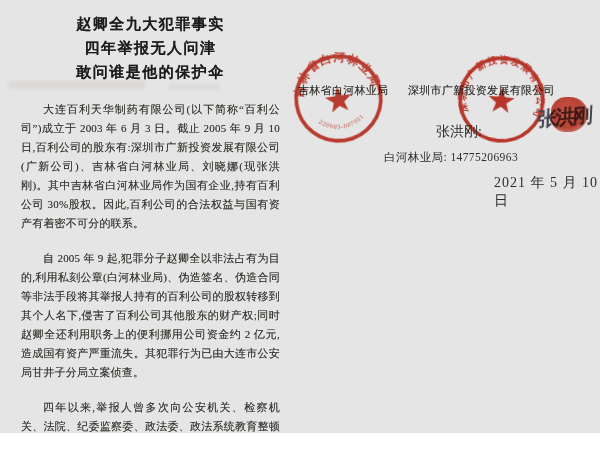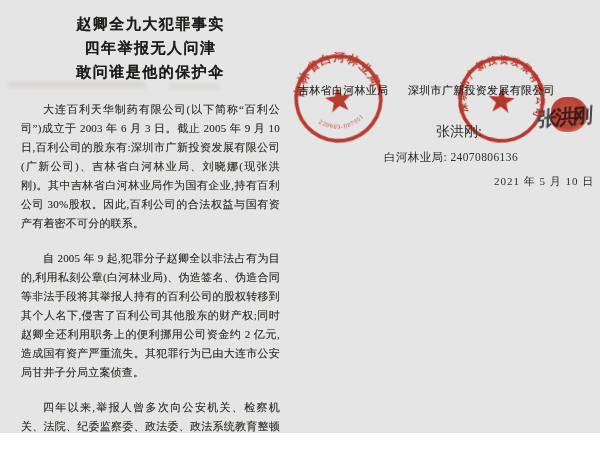--- a/index.html
+++ b/index.html
@@ -38,21 +38,21 @@
     position:absolute;left:303px;top:4px;width:293px;
     font-size:11.5px;line-height:28px;text-indent:2em;text-align:justify;
     color:#302f2c;text-shadow:0 0 .5px rgba(55,52,48,.55);
   }
   .org{position:absolute;top:83px;font-size:11px;letter-spacing:.3px;color:#2e2d2a;
        text-shadow:0 0 .5px rgba(55,52,48,.5);white-space:nowrap;}
   .org-left{left:298px;}
   .org-right{left:408px;}
   .signer{position:absolute;left:411px;top:123px;font-size:14px;color:#2e2d2a;margin-left:25px;}
   .contact{position:absolute;left:384px;top:150px;font-size:11.5px;color:#2e2d2a;letter-spacing:.4px;}
-  .date{position:absolute;left:494px;top:174px;font-size:11px;color:#2e2d2a;letter-spacing:1px;}
+  .date{position:absolute;left:494px;top:174px;font-size:14px;color:#2e2d2a;letter-spacing:1px;}
   
   .seal{position:absolute;color:#c93122;mix-blend-mode:multiply;filter:blur(.25px);}
   .seal-left{left:292px;top:52px;width:93px;height:93px;transform:rotate(-8deg);opacity:.92;}
   .seal-right{left:456px;top:54px;width:91px;height:91px;transform:rotate(5deg);opacity:.95;}
   .seal svg{width:100%;height:100%;display:block;}
   
   .signature-text{
     position:absolute;left:537px;top:104px;font-size:20px;font-weight:bold;
     color:#45434b;transform:rotate(-5deg) skewX(-8deg);letter-spacing:-2px;
     filter:blur(.4px);white-space:nowrap;
@@ -118,18 +118,18 @@
     </svg>
   </div>
 
   <div class="signature-text">张洪刚</div>
   <div class="fingerprint"></div>
 
   <div class="signer">张洪刚:</div>
 
   <div class="contact">
     <span>白河林业局:</span>
-    <span>24070806136</span>
+    <span>14775206963</span>
   </div>
 
   <div class="date">2021 年 5 月 10 日</div>
 
 </div>
 
 </body></html>

